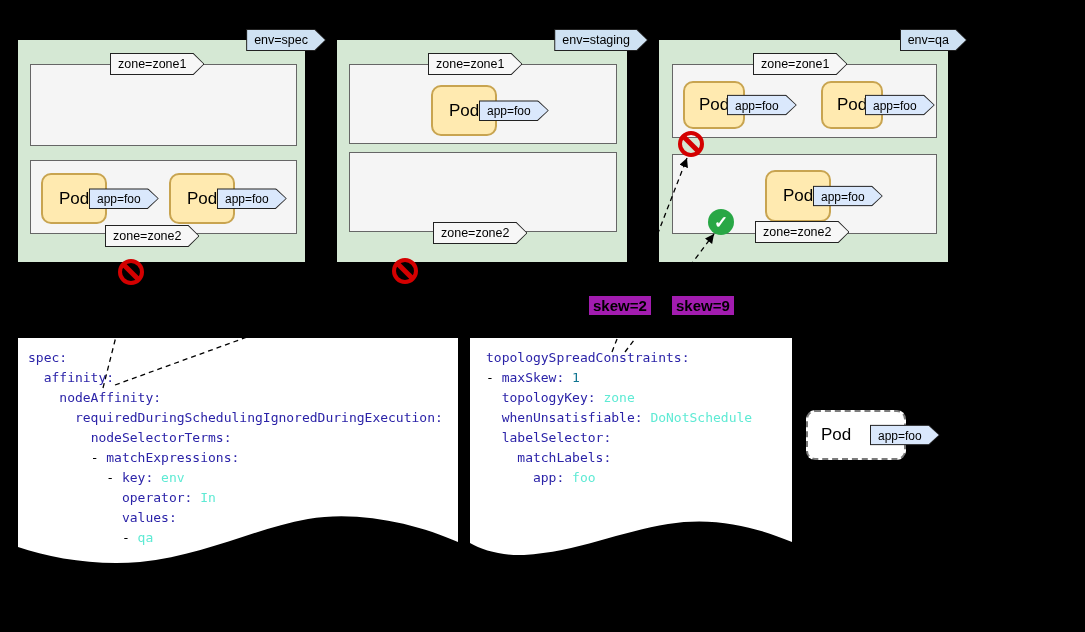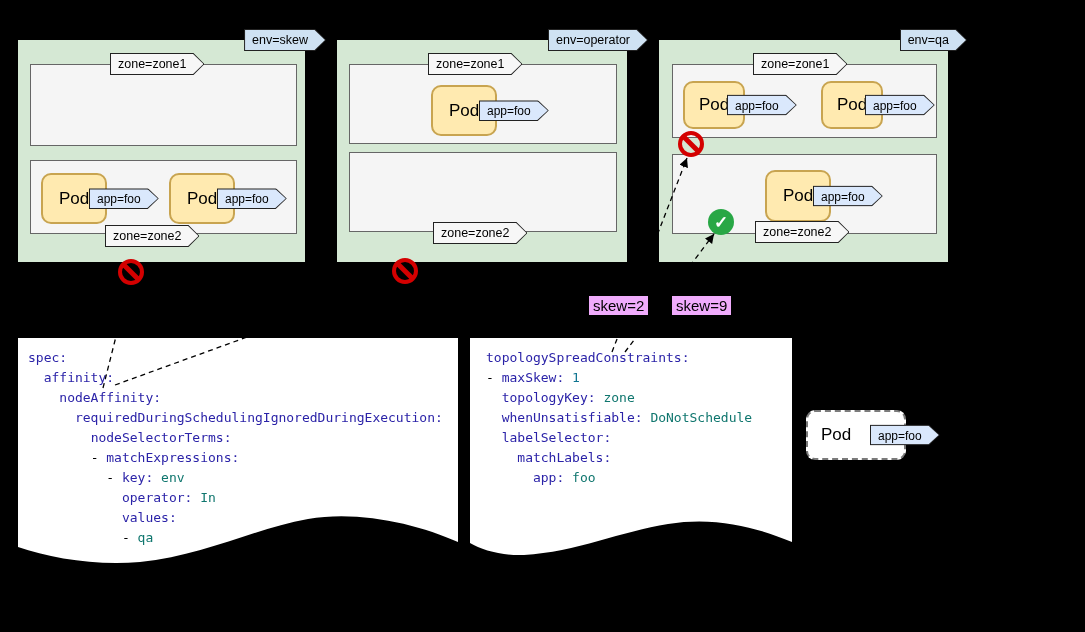--- a/index.html
+++ b/index.html
@@ -25,43 +25,43 @@
   .pod-tag{top:50%;transform:translateY(-50%)}
 
   .no-icon{position:absolute;width:26px;height:26px;border:4.5px solid #d40000;
        border-radius:50%;z-index:4;box-sizing:border-box}
   .no-icon::after{content:"";position:absolute;left:-3px;top:6.2px;width:23px;height:4.5px;
        background:#d40000;transform:rotate(45deg)}
   .check-icon{position:absolute;width:26px;height:26px;border-radius:50%;background:#28a745;
        color:#fff;display:flex;align-items:center;justify-content:center;
        font-size:17px;font-weight:bold;z-index:4}
 
-  .skew{position:absolute;background:#f0abfc;color:#000;padding:1px 4px;
-       font-size:15px;font-weight:normal;z-index:5}
+  .skew{position:absolute;background:#a21caf;color:#000;padding:1px 4px;
+       font-size:15px;font-weight:bold;z-index:5}
 
   .doc{position:absolute}
   .doc>svg{position:absolute;left:0;top:0}
   .code{position:absolute;font-family:"DejaVu Sans Mono","Liberation Mono",monospace;
        font-size:13px;line-height:20px;white-space:pre;z-index:1}
-  .tok-k{color:#2b23a8}.tok-v{color:#0f766e}.tok-n{color:#0e7490}.tok-d,.tok-p{color:#000}
+  .tok-k{color:#2b23a8}.tok-v{color:#5eead4}.tok-n{color:#0e7490}.tok-d,.tok-p{color:#000}
 
   .pending{position:absolute;left:806px;top:410px;width:100px;height:50px;background:#fff;
        border:2px dashed #7a7a7a;border-radius:9px;display:flex;align-items:center;
        padding-left:13px;font-size:17px;z-index:2;box-sizing:border-box}
 
   .arrows{position:absolute;left:0;top:0;z-index:4;pointer-events:none}
 </style>
 </head>
 <body>
 
 <div class="canvas">
 
   <div class="cluster" style="left:18px;top:40px;width:287px;height:222px">
     <div class="tag tag-env" style="top:-11px;right:-21px">
-      <span>env=skew</span>
+      <span>env=spec</span>
     </div>
     <div class="zone" style="left:12px;top:24px;width:265px;height:80px"></div>
     <div class="tag tag-gray" style="left:92px;top:13px">
       <span>zone=zone1</span>
     </div>
     <div class="zone" style="left:12px;top:120px;width:265px;height:72px">
       <div class="pod" style="left:10px;top:12px;width:62px;height:47px">
         <span>Pod</span>
         <div class="tag tag-app pod-tag" style="left:46px">
           <span>app=foo</span>
@@ -75,21 +75,21 @@
       </div>
     </div>
     <div class="tag tag-gray" style="left:87px;top:185px">
       <span>zone=zone2</span>
     </div>
     <div class="no-icon" style="left:100px;top:219px"></div>
   </div>
 
   <div class="cluster" style="left:337px;top:40px;width:290px;height:222px">
     <div class="tag tag-env" style="top:-11px;right:-21px">
-      <span>env=operator</span>
+      <span>env=staging</span>
     </div>
     <div class="zone" style="left:12px;top:24px;width:266px;height:78px">
       <div class="pod" style="left:81px;top:20px;width:62px;height:47px">
         <span>Pod</span>
         <div class="tag tag-app pod-tag" style="left:46px">
           <span>app=foo</span>
         </div>
       </div>
     </div>
     <div class="tag tag-gray" style="left:91px;top:13px">

